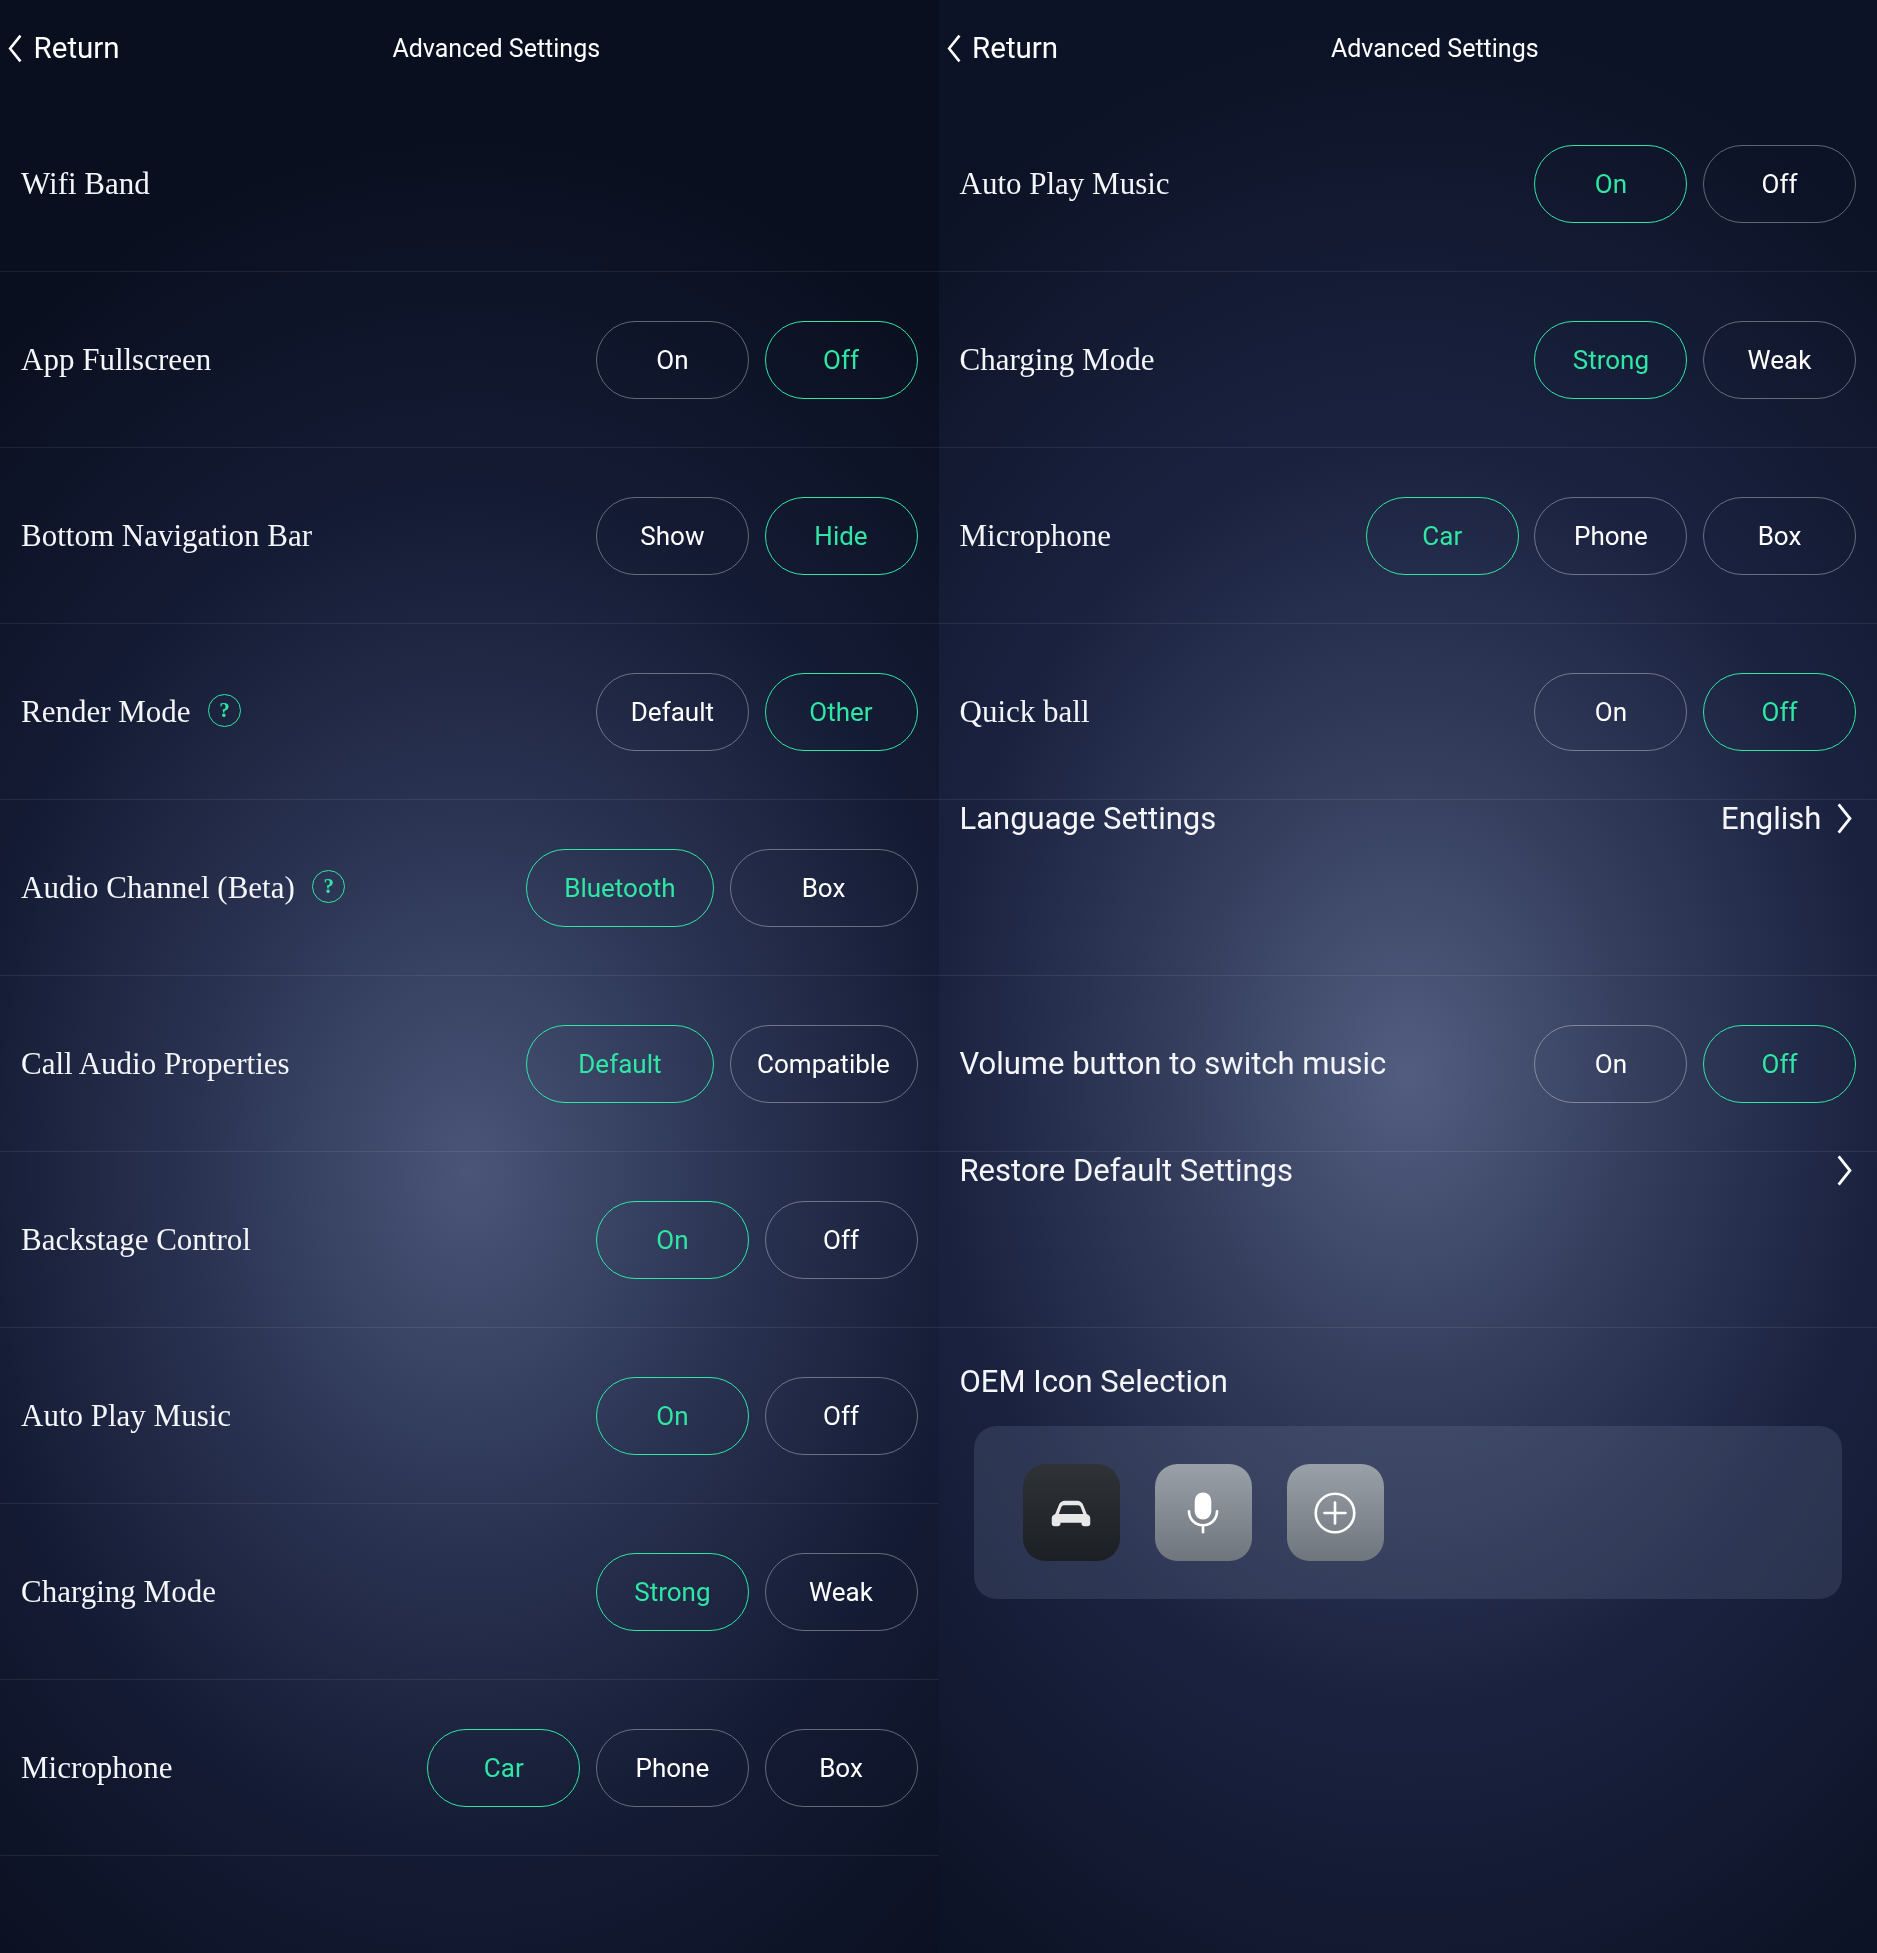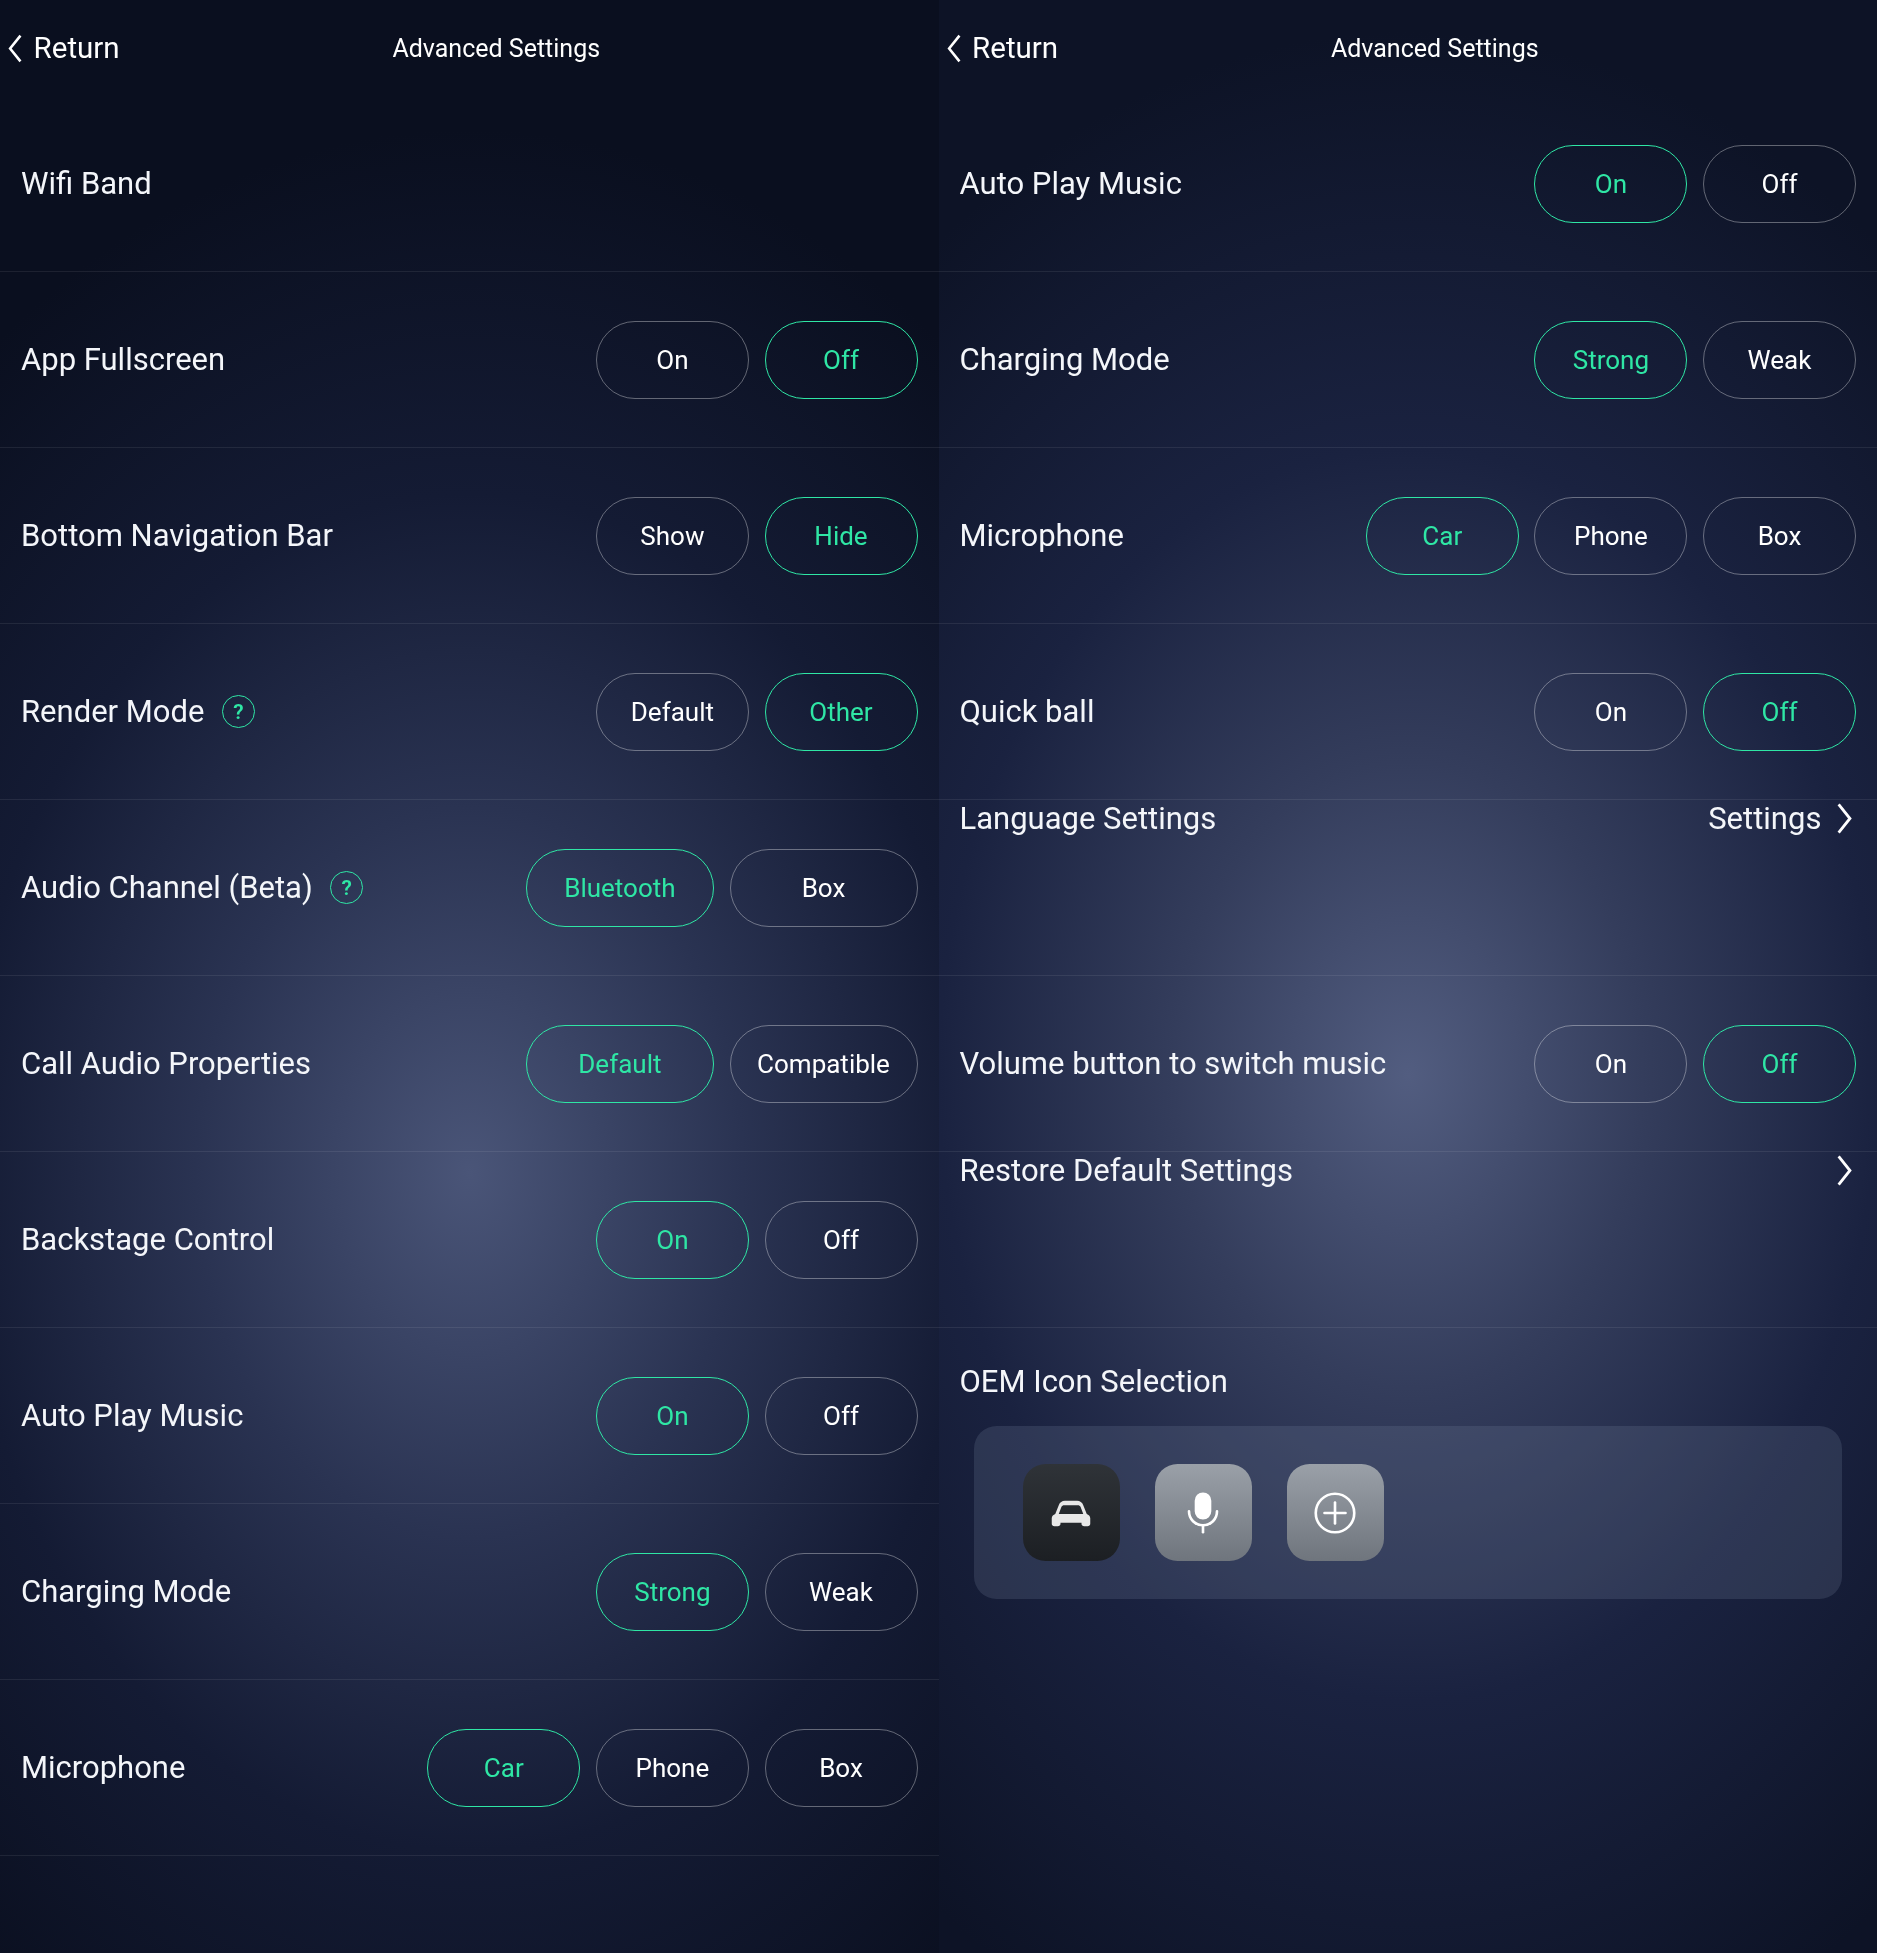--- a/index.html
+++ b/index.html
@@ -47,21 +47,21 @@
     margin-left: 27px;
   }
   .row {
     display: flex;
     align-items: center;
     justify-content: space-between;
     padding: 0 21px;
     border-bottom: 0.9px solid rgba(255,255,255,0.08);
   }
   .row.tall { min-height: 176px; }
-  .label-wrap { display: flex; align-items: center; gap: 17.4px; }
+  .label-wrap { display: flex; align-items: flex-start; gap: 17.4px; font-family: Liberation Serif, serif; }
   .label {
     font-size: 31px;
     font-weight: 400;
     color: #f4f6fa;
   }
   .help-icon {
     width: 33px; height: 33px;
     border: 1.7px solid #2fe6a5;
     border-radius: 50%;
     display: flex; align-items: center; justify-content: center;
@@ -276,21 +276,21 @@
         <div class="opts">
           <div class="pill">On</div>
           <div class="pill active">Off</div>
         </div>
       </div>
     </div>
 
   <div class="nav-row">
     <div class="label">Language Settings</div>
     <div class="nav-right">
-      <span class="nav-value">Settings</span>
+      <span class="nav-value">English</span>
       <svg class="chevron-right" viewBox="0 0 24 36" fill="none" stroke="#fff" stroke-width="3">
           <polyline points="6,3 18,18 6,33"></polyline>
         </svg>
     </div>
   </div>
 
 
   <div class="row tall">
     <div class="label">Volume button to switch music</div>
     <div class="opts" id="volume-opts">

